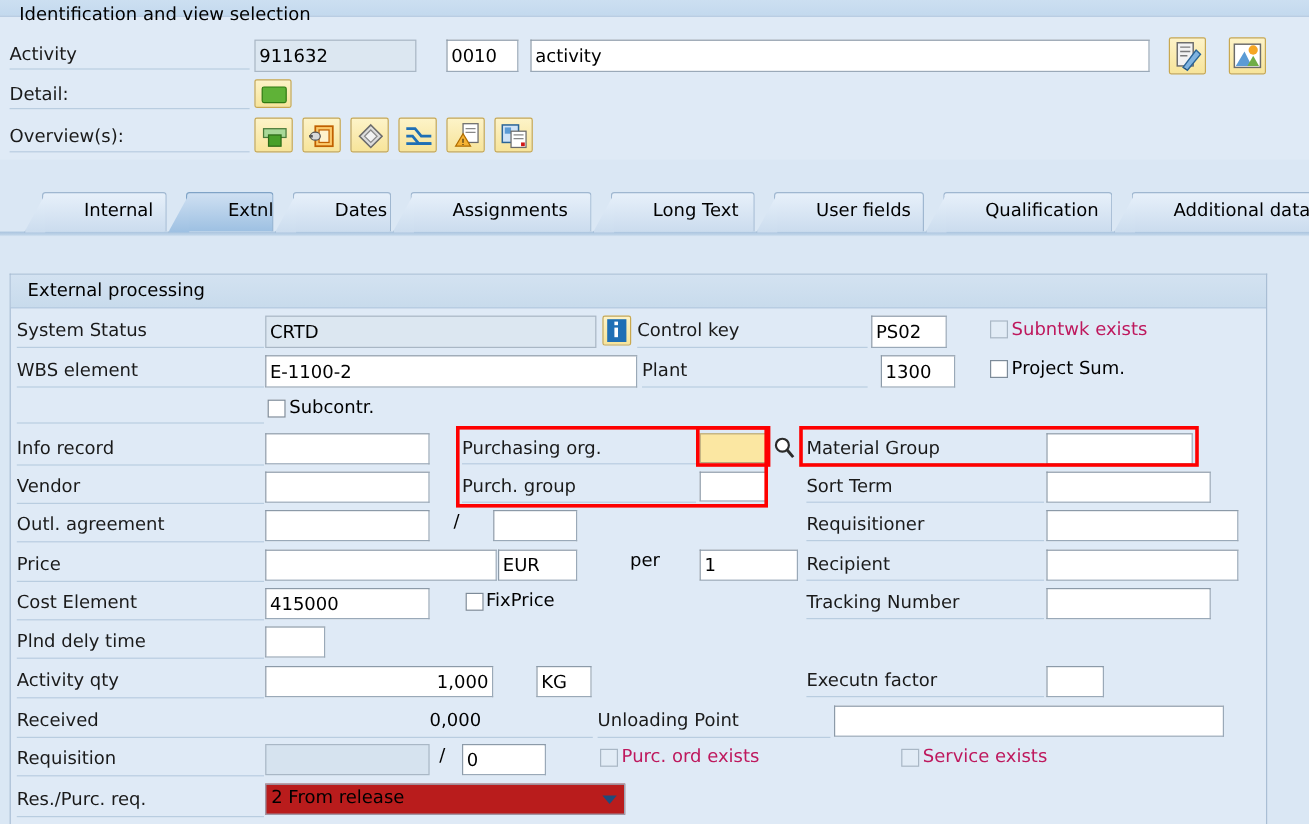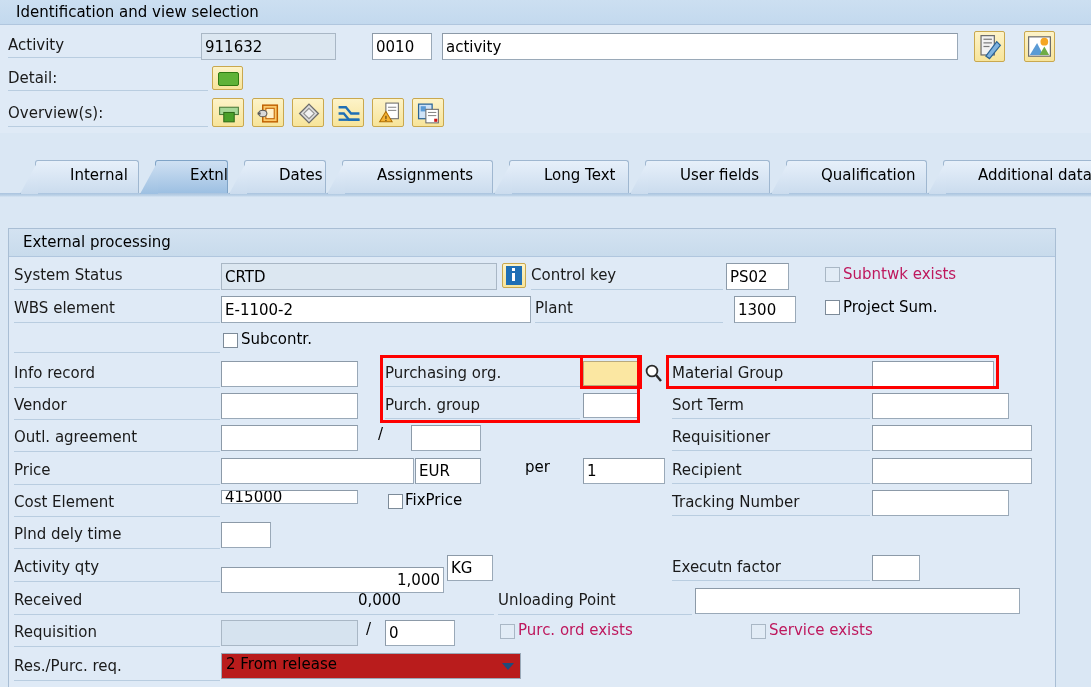--- a/index.html
+++ b/index.html
@@ -10,21 +10,21 @@
     font-size:15px;
     color:#000;
     overflow:hidden;
     -webkit-font-smoothing:none;
   }
   .app{position:relative;width:1091px;height:687px;}
 
   
   .idpanel{position:absolute;left:0;top:0;width:1091px;height:133px;background:#dfeaf6;}
   .idpanel .title{
-    position:absolute;left:0;top:0;width:1091px;height:25px;
+    position:absolute;left:0;top:0;width:1091px;height:14px;
     background:linear-gradient(to bottom,#ccdff1 0%,#c3d9ee 100%);
     border-bottom:1px solid #b0c6de;
     box-sizing:border-box;
   }
   .idpanel .title span{position:absolute;left:16px;top:3px;font-size:15px;color:#000;}
   .lbl{position:absolute;font-size:15px;color:#1a1a1a;white-space:nowrap;}
   .lbl-ul{border-bottom:1px solid #b9cde0;}
 
   .inp{
     position:absolute;box-sizing:border-box;
@@ -106,21 +106,21 @@
 <body>
 
 <div class="app">
 
   <div class="idpanel">
     <div class="title">
       <span>Identification and view selection</span>
     </div>
 
     <div class="lbl lbl-ul" style="left:8px;top:33px;width:200px;height:25px;padding-top:3px;box-sizing:border-box;">Activity</div>
-    <input class="inp ro" style="left: 201px; top: 33px; width: 135px; height: 27px;" readonly="" value="911632">
+    <input class="inp ro" style="left: 212px; top: 33px; width: 135px; height: 27px;" readonly="" value="911632">
     <input class="inp" style="left: 372px; top: 33px; width: 60px; height: 27px;" value="0010">
     <input class="inp" style="left: 442px; top: 33px; width: 516px; height: 27px;" value="activity">
 
     <div class="btnicon" style="left:974px;top:31px;width:31px;height:31px;">
       <svg width="29" height="29" viewBox="0 0 24 24" style="position:absolute;left:0;top:0;">
         <rect x="5" y="3" width="11" height="16" fill="#f2f2f2" stroke="#6b6b6b" stroke-width="1"></rect>
         <line x1="7" y1="6" x2="14" y2="6" stroke="#7a7a7a" stroke-width="1"></line>
         <line x1="7" y1="9" x2="14" y2="9" stroke="#7a7a7a" stroke-width="1"></line>
         <line x1="7" y1="12" x2="12" y2="12" stroke="#7a7a7a" stroke-width="1"></line>
         <path d="M9 20 L18 8 L21 11 L12 22 Z" fill="#7fb3e0" stroke="#2a6496" stroke-width="1"></path>
@@ -305,32 +305,32 @@
   <div class="lbl lbl-ul" style="left:14px;top:458px;width:206px;height:27px;padding-top:3px;box-sizing:border-box;">Price</div>
   <input class="inp" style="left: 221px; top: 458px; width: 193px; height: 26px;" value="">
   <input class="inp" style="left: 415px; top: 458px; width: 66px; height: 26px;" value="EUR">
   <div class="plain" style="left:525px;top:458px;">per</div>
   <input class="inp" style="left: 583px; top: 458px; width: 82px; height: 26px;" value="1">
 
   <div class="lbl lbl-ul" style="left:672px;top:458px;width:198px;height:26px;padding-top:3px;box-sizing:border-box;">Recipient</div>
   <input class="inp" style="left: 872px; top: 458px; width: 160px; height: 26px;" value="">
 
   <div class="lbl lbl-ul" style="left:14px;top:490px;width:206px;height:27px;padding-top:3px;box-sizing:border-box;">Cost Element</div>
-  <input class="inp" style="left: 221px; top: 490px; width: 137px; height: 14px;" value="415000">
+  <input class="inp" style="left: 221px; top: 490px; width: 137px; height: 26px;" value="415000">
   <div class="cbx" style="left:388px;top:494px;"></div>
   <div class="cbxlbl" style="left:405px;top:491px;">FixPrice</div>
 
   <div class="lbl lbl-ul" style="left:672px;top:490px;width:198px;height:26px;padding-top:3px;box-sizing:border-box;">Tracking Number</div>
   <input class="inp" style="left: 872px; top: 490px; width: 137px; height: 26px;" value="">
 
   <div class="lbl lbl-ul" style="left:14px;top:522px;width:206px;height:27px;padding-top:3px;box-sizing:border-box;">Plnd dely time</div>
   <input class="inp" style="left: 221px; top: 522px; width: 50px; height: 26px;" value="">
 
   <div class="lbl lbl-ul" style="left:14px;top:555px;width:206px;height:27px;padding-top:3px;box-sizing:border-box;">Activity qty</div>
-  <input class="inp rightal" style="left: 221px; top: 567px; width: 223px; height: 26px;" value="1,000">
+  <input class="inp rightal" style="left: 221px; top: 555px; width: 190px; height: 26px;" value="1,000">
   <input class="inp" style="left: 447px; top: 555px; width: 46px; height: 26px;" value="KG">
 
   <div class="lbl lbl-ul" style="left:672px;top:555px;width:198px;height:26px;padding-top:3px;box-sizing:border-box;">Executn factor</div>
   <input class="inp" style="left: 872px; top: 555px; width: 48px; height: 26px;" value="">
 
   <div class="lbl lbl-ul" style="left:14px;top:588px;width:480px;height:27px;padding-top:3px;box-sizing:border-box;">Received</div>
   <div class="plain" style="left:358px;top:591px;">0,000</div>
 
   <div class="lbl lbl-ul" style="left:498px;top:588px;width:194px;height:27px;padding-top:3px;box-sizing:border-box;">Unloading Point</div>
   <input class="inp" style="left: 695px; top: 588px; width: 325px; height: 26px;" value="">

